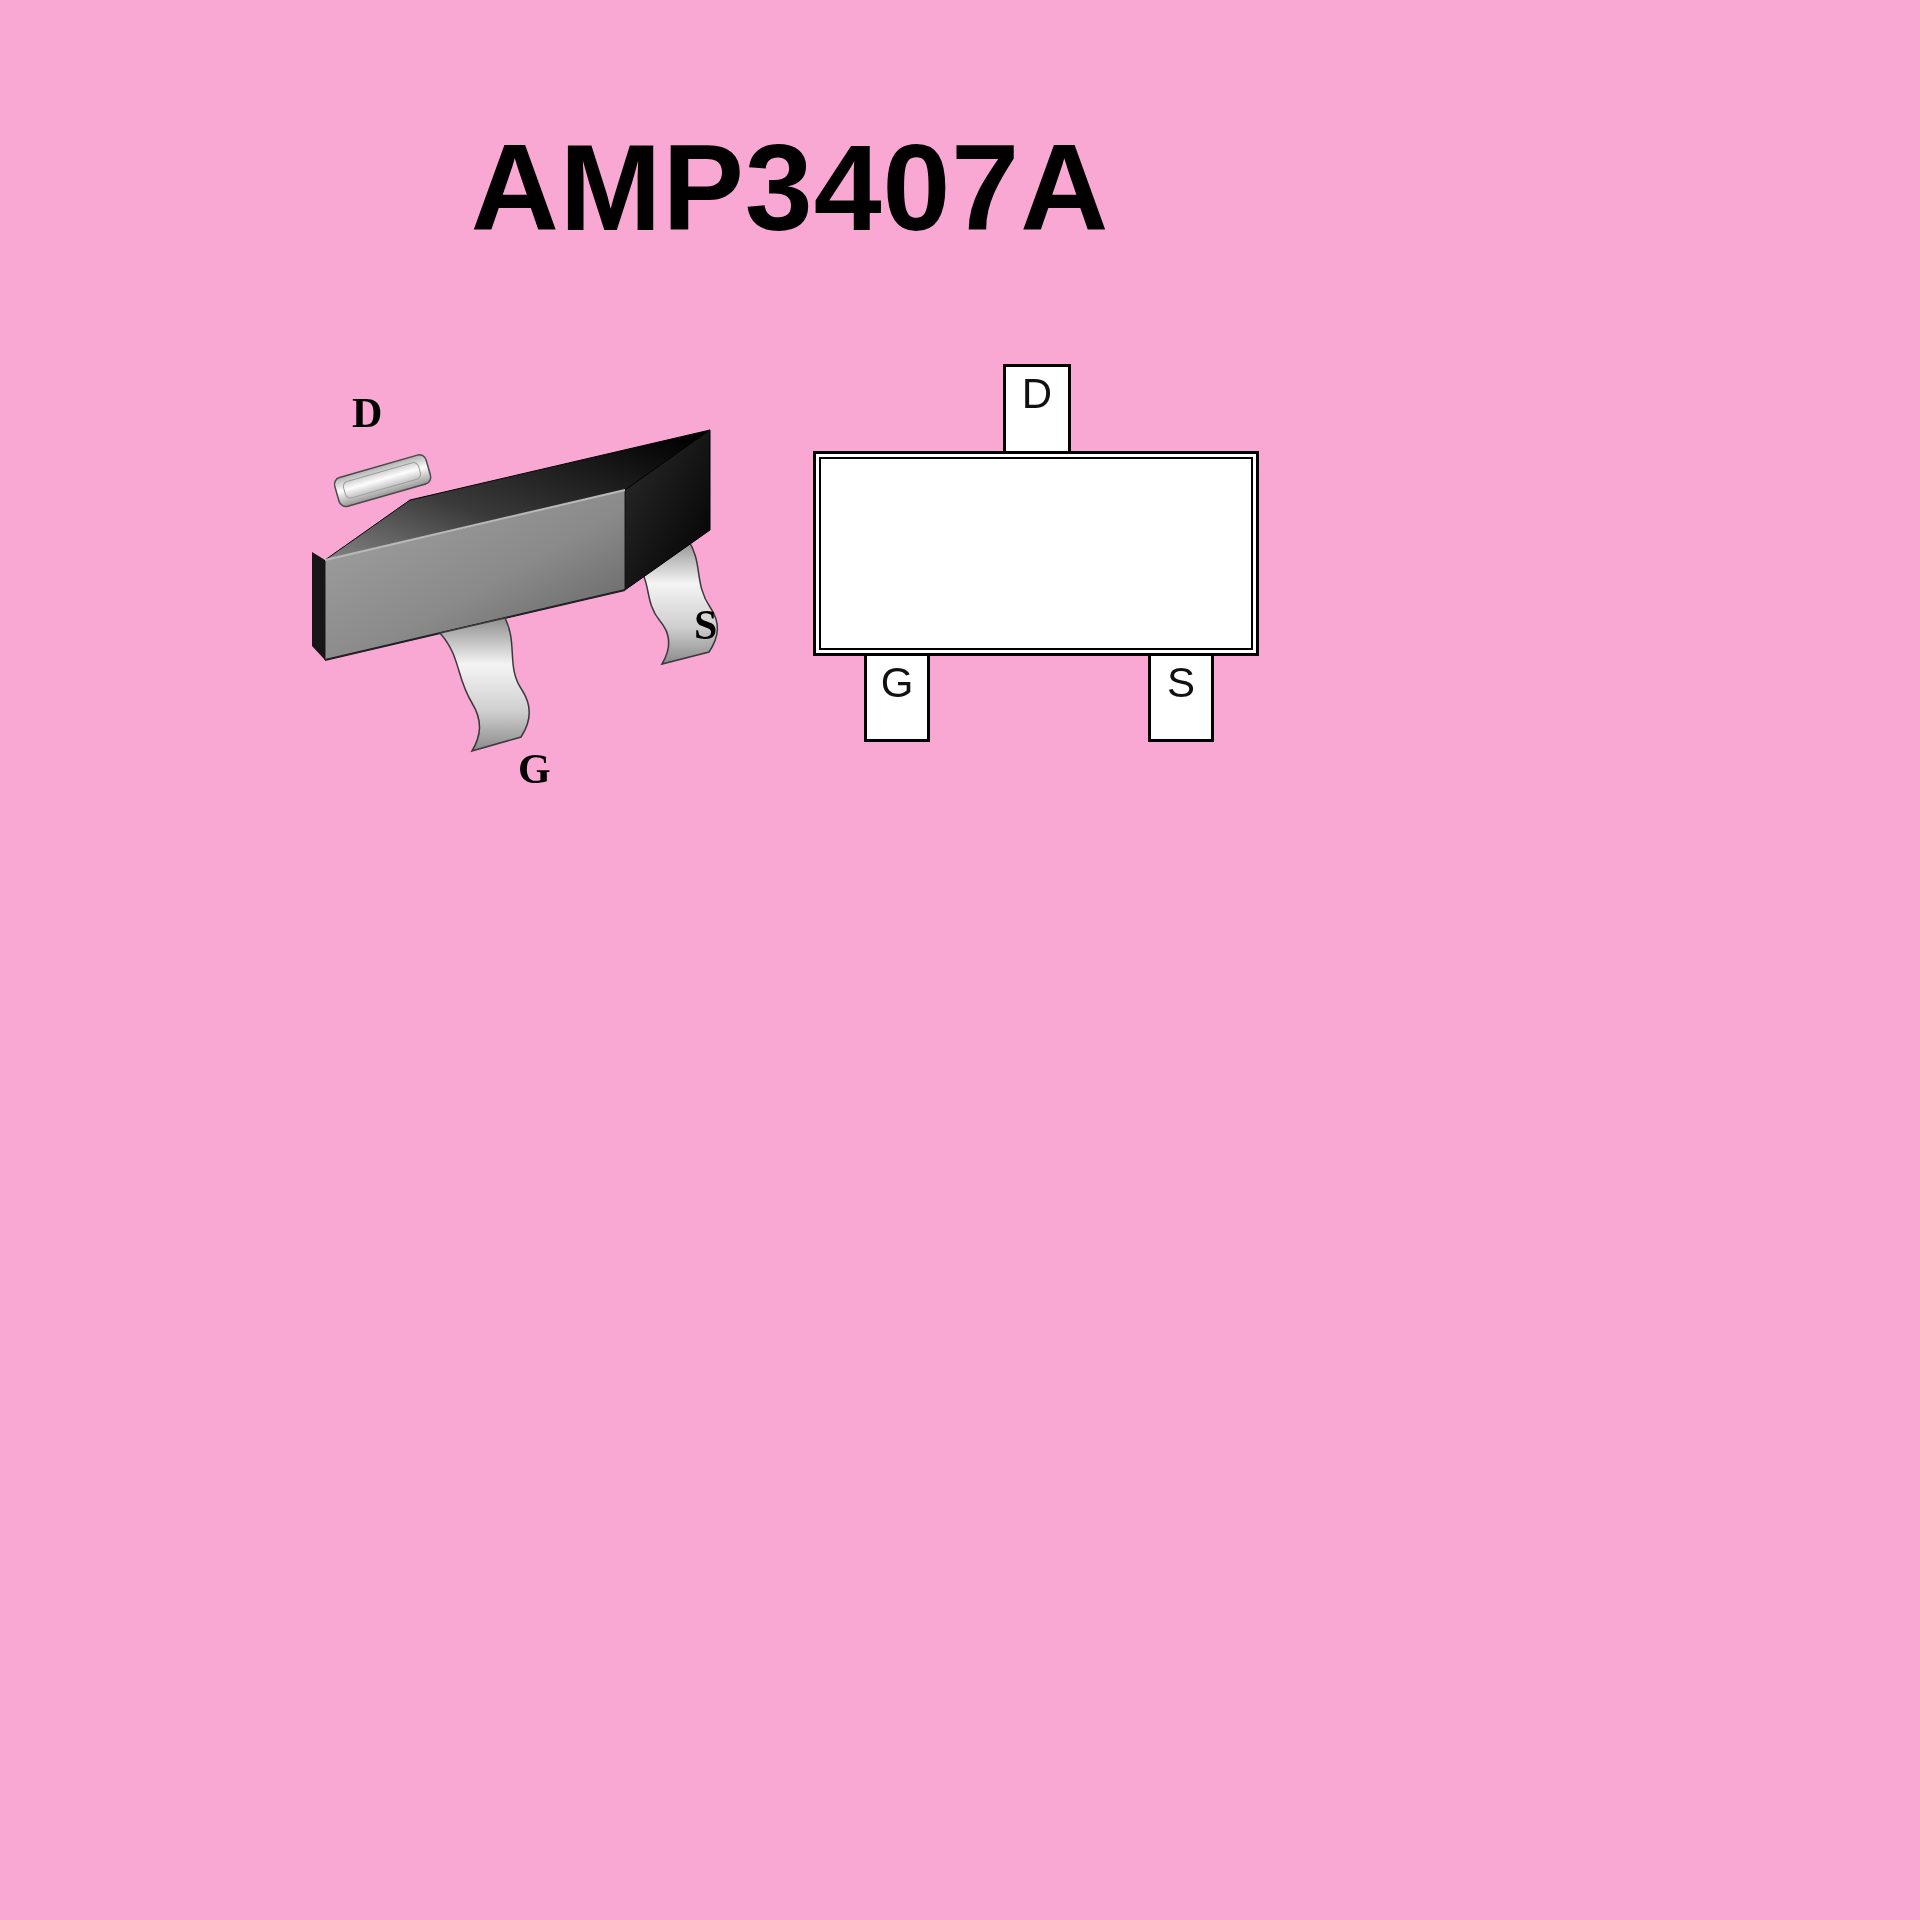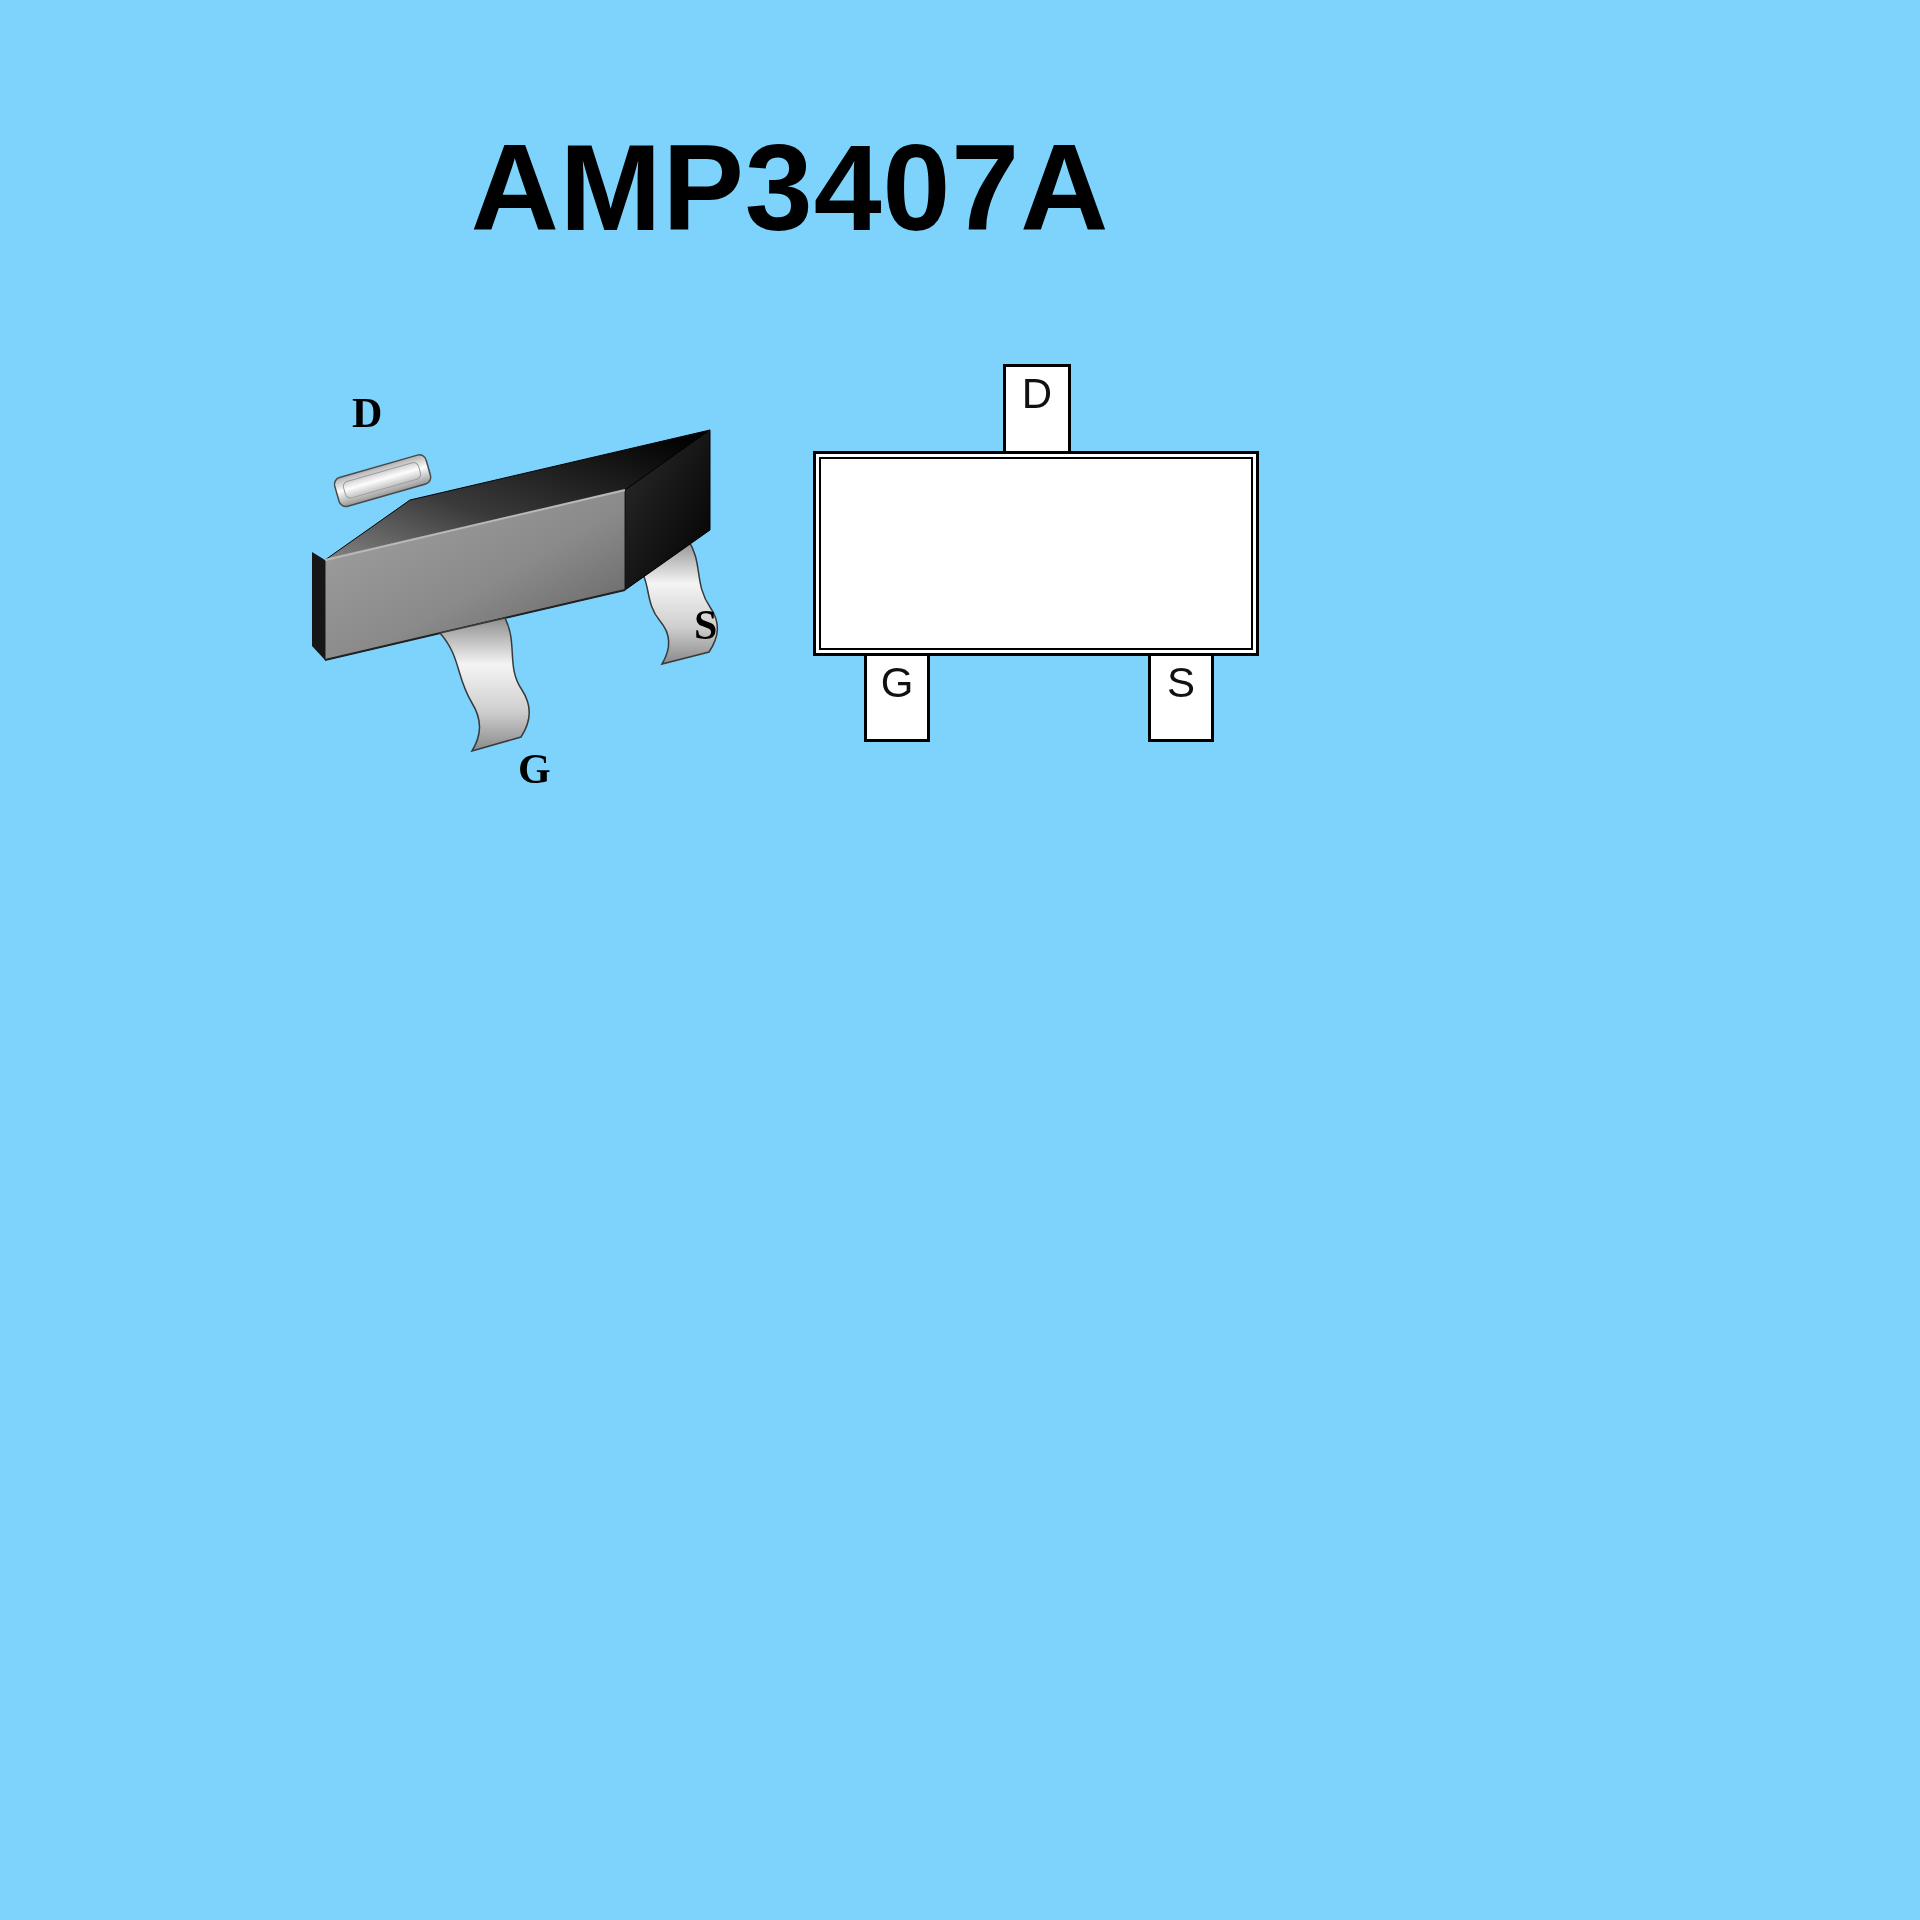--- a/index.html
+++ b/index.html
@@ -5,21 +5,21 @@
   html, body {
     margin: 0;
     padding: 0;
     background: #ffffff;
     font-family: "Liberation Sans", sans-serif;
   }
   .page {
     position: relative;
     width: 1920px;
     height: 1920px;
-    background: #7dd3fc;
+    background: #f9a8d4;
     overflow: hidden;
   }
   .title {
     position: absolute;
     top: 118px;
     left: 790px;
     transform: translateX(-50%);
     margin: 0;
     font-family: "Liberation Sans", sans-serif;
     font-size: 122px;

